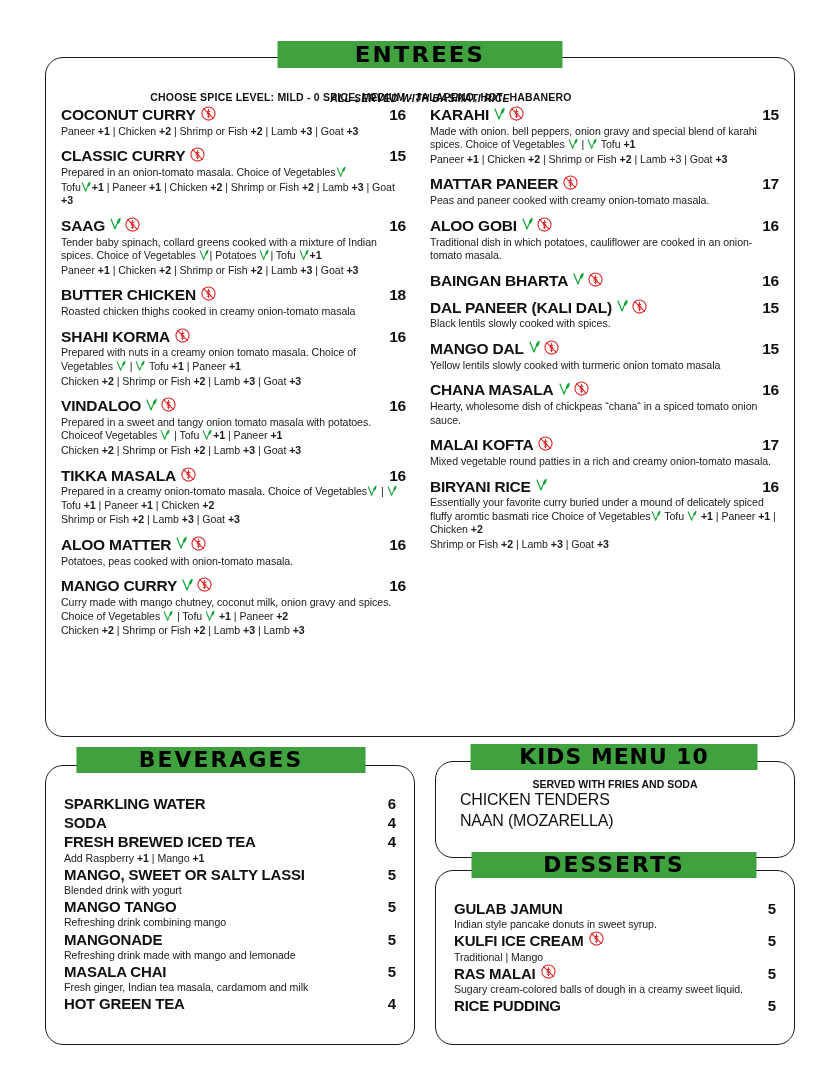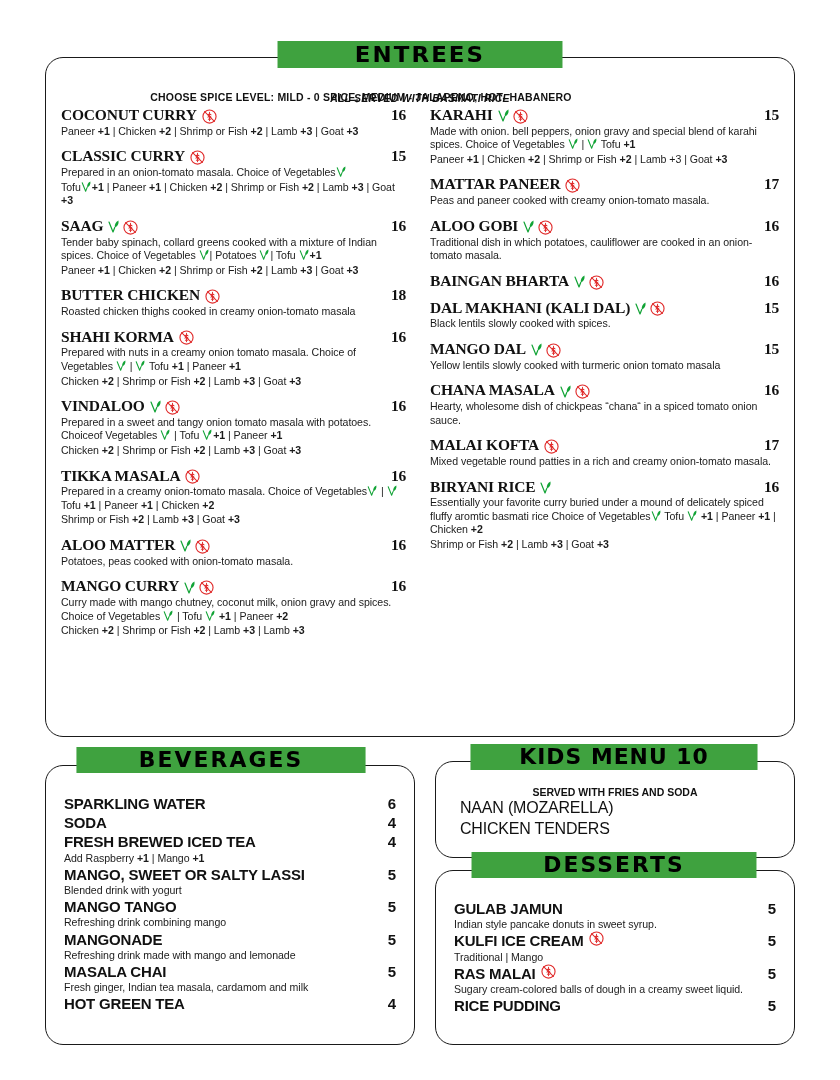--- a/index.html
+++ b/index.html
@@ -35,24 +35,23 @@
   #entrees-sub1{position:absolute;left:45px;top:92px;width:750px;font-style:italic;}
   #entrees-sub2{position:absolute;left:45px;top:91px;width:632px;font-size:10.5px;}
 
   .cols{position:absolute;left:45px;top:106px;width:750px;display:flex;}
   .col{width:375px;box-sizing:border-box;}
   .col.left{padding:0 14px 0 16px;}
   .col.right{padding:0 16px 0 10px;}
 
   .item{margin-bottom:9px;}
   .item-head{
-    display:flex;align-items:flex-end;width:100%;
+    display:flex;align-items:flex-start;width:100%;
     font-size:15.5px;font-weight:bold;letter-spacing:-.2px;line-height:1.15;
     white-space:nowrap;
-    font-family:Liberation Serif, serif;
   }
   .item-name{flex:0 0 auto;}
   .marks{flex:0 0 auto;display:inline-flex;align-items:center;gap:3px;margin-left:5px;}
   .spacer{flex:1 1 auto;}
   .price{flex:0 0 auto;font-size:15.5px;font-weight:bold;}
   .desc{
     font-size:10.6px;line-height:1.28;color:#1b1b1b;margin-top:1px;
     letter-spacing:-.05px;
   }
   .desc b{font-weight:bold;}
@@ -70,21 +69,21 @@
   #des-card{left:435px;top:870px;width:360px;height:175px;}
   #des-banner{left:477px;top:852px;width:274px;height:26px;font-size:21px;}
 
   .simple-list{position:absolute;left:0;right:0;top:28px;padding:0 18px 0 18px;box-sizing:border-box;}
   .row{display:flex;align-items:baseline;font-size:15px;font-weight:bold;line-height:1.28;letter-spacing:-.2px;justify-content:flex-end;}
   .row .spacer{flex:1 1 auto;}
   .rdesc{font-size:10.6px;font-weight:normal;line-height:1.25;color:#1b1b1b;letter-spacing:-.05px;}
   .rdesc b{font-weight:bold;}
 
   #kids-sub{
-    text-align:center;font-weight:bold;font-size:10.5px;margin-top:10px;
+    text-align:center;font-weight:bold;font-size:10.5px;margin-top:2px;
   }
   .kids-item{font-size:16px;font-weight:normal;letter-spacing:-.2px;line-height:1.3;padding-left:6px;}
 </style>
 </head>
 <body>
 
 <div class="page">
 
   <div class="card" id="entrees-card"></div>
   <div class="banner" id="entrees-banner">ENTREES</div>
@@ -442,21 +441,21 @@
                 <path d="M16 20 C18.5 20 19.5 21.2 19.5 22.8 C17.4 22.8 16 22 16 20 Z" fill="#e02b2b"></path>
                 <path d="M5.5 5.5 L26.5 26.5" stroke="#e02b2b" stroke-width="2.2" stroke-linecap="round"></path>
               </svg>
             </span>
             <span class="spacer"></span>
             <span class="price">16</span>
           </div>
         </div>
         <div class="item">
           <div class="item-head">
-            <span class="item-name">DAL MAKHANI (KALI DAL)</span>
+            <span class="item-name">DAL PANEER (KALI DAL)</span>
             <span class="marks">
               <svg class="v-mark" viewBox="0 0 24 28" xmlns="http://www.w3.org/2000/svg">
                 <path d="M2 4 L10 24 L13.5 15" fill="none" stroke="#11a335" stroke-width="2.4" stroke-linecap="round" stroke-linejoin="round"></path>
                 <path d="M13.5 15 C13 9 15 4 21 1 C22 8 19 13 13.5 15 Z" fill="#11a335"></path>
               </svg>
               <svg class="gf-mark" viewBox="0 0 32 32" xmlns="http://www.w3.org/2000/svg">
                 <circle cx="16" cy="16" r="14" fill="none" stroke="#e02b2b" stroke-width="2.4"></circle>
                 <path d="M16 7 L16 25" stroke="#e02b2b" stroke-width="2" stroke-linecap="round"></path>
                 <path d="M16 10 C13 10 11.5 11.5 11.5 13.5 C14 13.5 16 12.5 16 10 Z" fill="#e02b2b"></path>
                 <path d="M16 10 C19 10 20.5 11.5 20.5 13.5 C18 13.5 16 12.5 16 10 Z" fill="#e02b2b"></path>
@@ -631,22 +630,22 @@
           </div>
         </div>
       </div>
   </div>
   <div class="banner" id="bev-banner">BEVERAGES</div>
 
   <div class="card" id="kids-card">
     <div class="simple-list" style="top:14px;">
       <div id="kids-sub">SERVED WITH FRIES AND SODA</div>
       <div id="kids-items">
+          <div class="kids-item">CHICKEN TENDERS</div>
           <div class="kids-item">NAAN (MOZARELLA)</div>
-          <div class="kids-item">CHICKEN TENDERS</div>
         </div>
     </div>
   </div>
   <div class="banner" id="kids-banner">KIDS MENU  10</div>
 
   <div class="card" id="des-card">
     <div class="simple-list" id="des-list">
         <div>
           <div class="row">
             <span>GULAB JAMUN</span>

